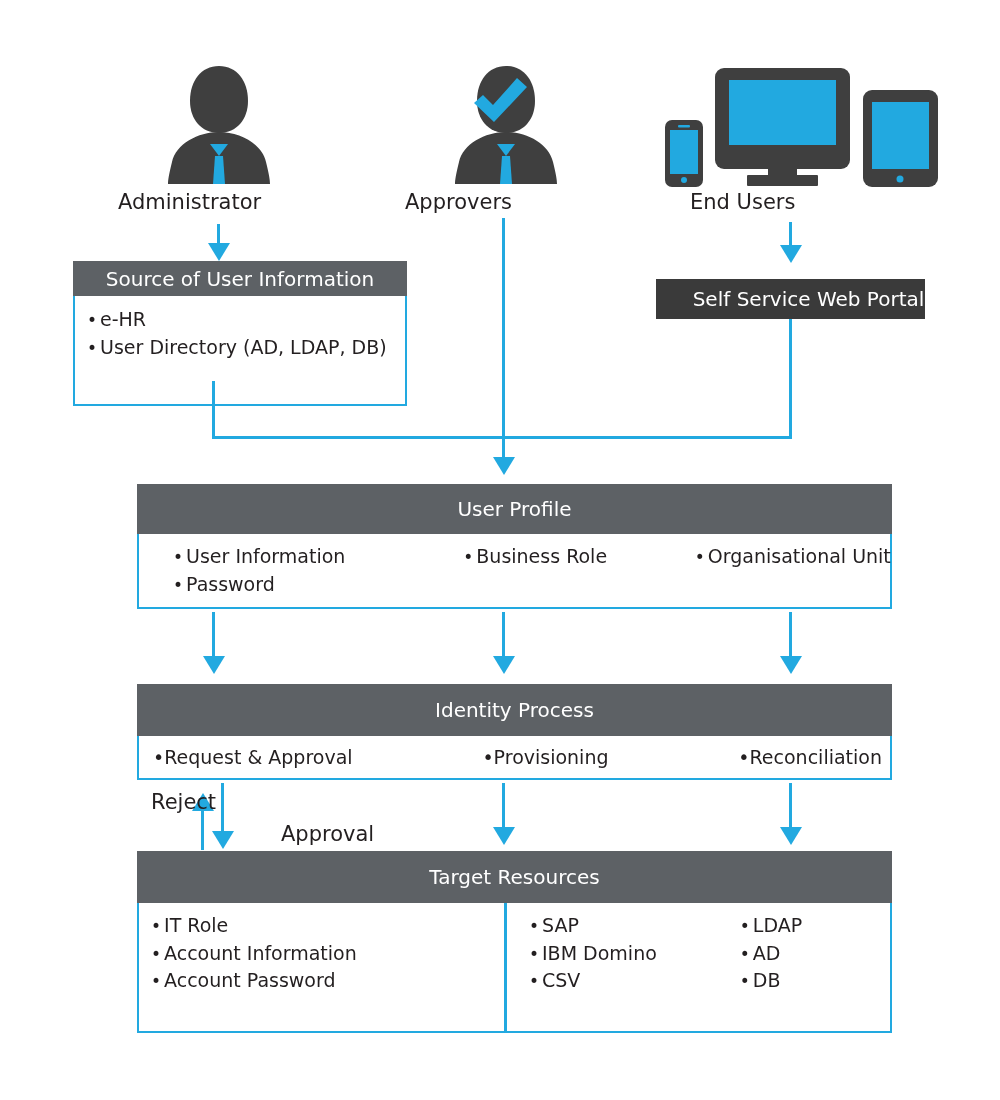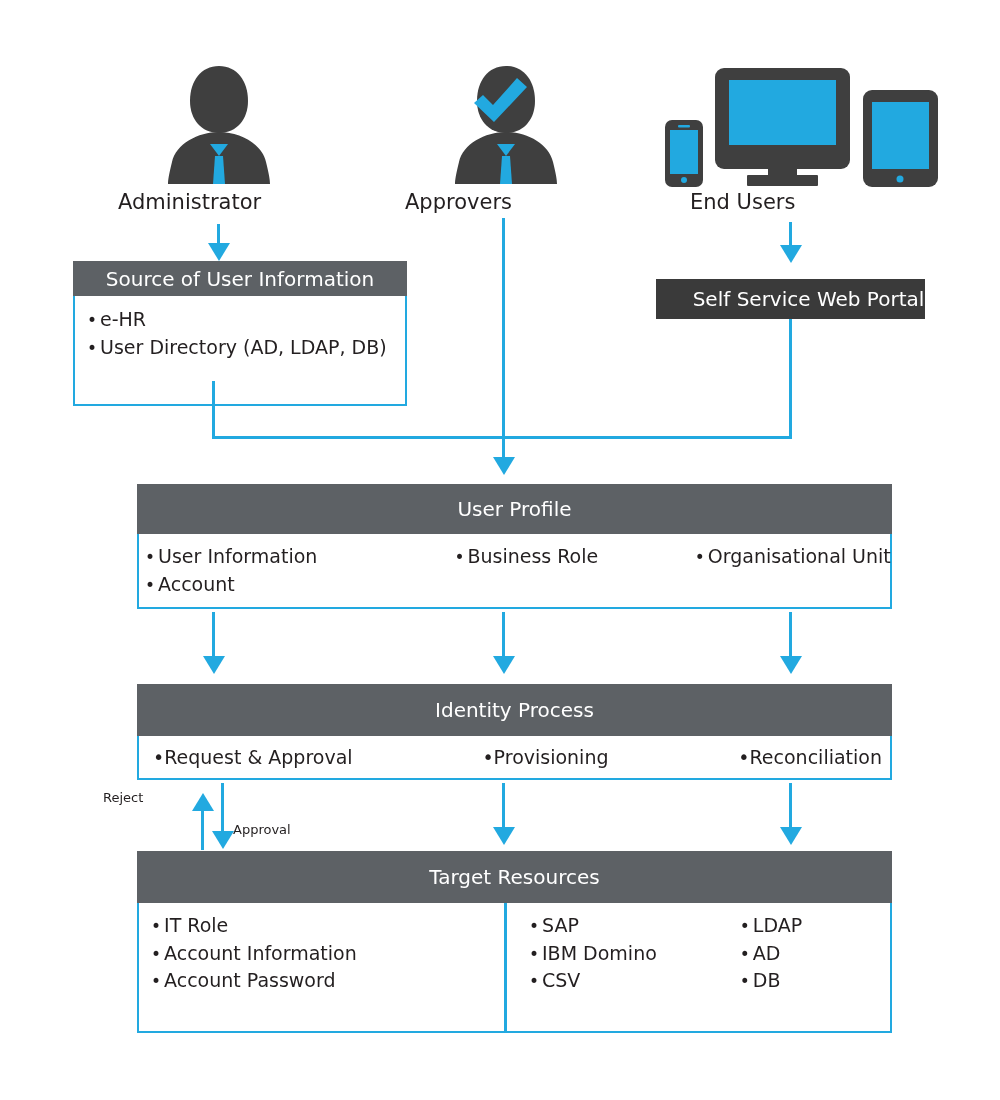--- a/index.html
+++ b/index.html
@@ -105,23 +105,24 @@
   }
   .arrow-up {
     position: absolute;
     width: 0; height: 0;
     border-left: 11px solid transparent;
     border-right: 11px solid transparent;
     border-bottom: 18px solid #22a9e0;
   }
   .edge-label {
     position: absolute;
-    font-size: 13px;
+    font-size: 21px;
     color: #231f20;
     white-space: nowrap;
+    margin-left: 48px;
   }
   .divider-v {
     position: absolute;
     background: #22a9e0;
     width: 3px;
   }
 </style>
 </head>
 <body>
 
@@ -202,24 +203,24 @@
 
   <div class="hline" style="left:212px; top:436px; width:580px;"></div>
 
   <div class="vline" style="left:502px; top:436px; height:24px;"></div>
   <div class="arrow-down" style="left:493px; top:457px;"></div>
 
   <div class="panel" style="left:137px; top:484px; width:755px; height:159px;">
     <div class="panel-header" style="height:50px; width:100%;">User Profile</div>
     <div class="panel-body" style="height:75px; width:100%;">
       <div style="display:flex; width:100%; height:100%; padding-top:9px; box-sizing:border-box;">
-        <div style="width:42%; padding-left:6px; box-sizing:border-box;">
+        <div style="width:42%; padding-left:14px; box-sizing:border-box;margin-left:20px;">
           <ul class="bullet-list">
             <li>User Information</li>
-            <li>Account</li>
+            <li>Password</li>
           </ul>
         </div>
         <div style="width:32%; box-sizing:border-box;">
           <ul class="bullet-list">
             <li>Business Role</li>
           </ul>
         </div>
         <div style="width:26%; box-sizing:border-box;">
           <ul class="bullet-list">
             <li>Organisational Unit</li>

